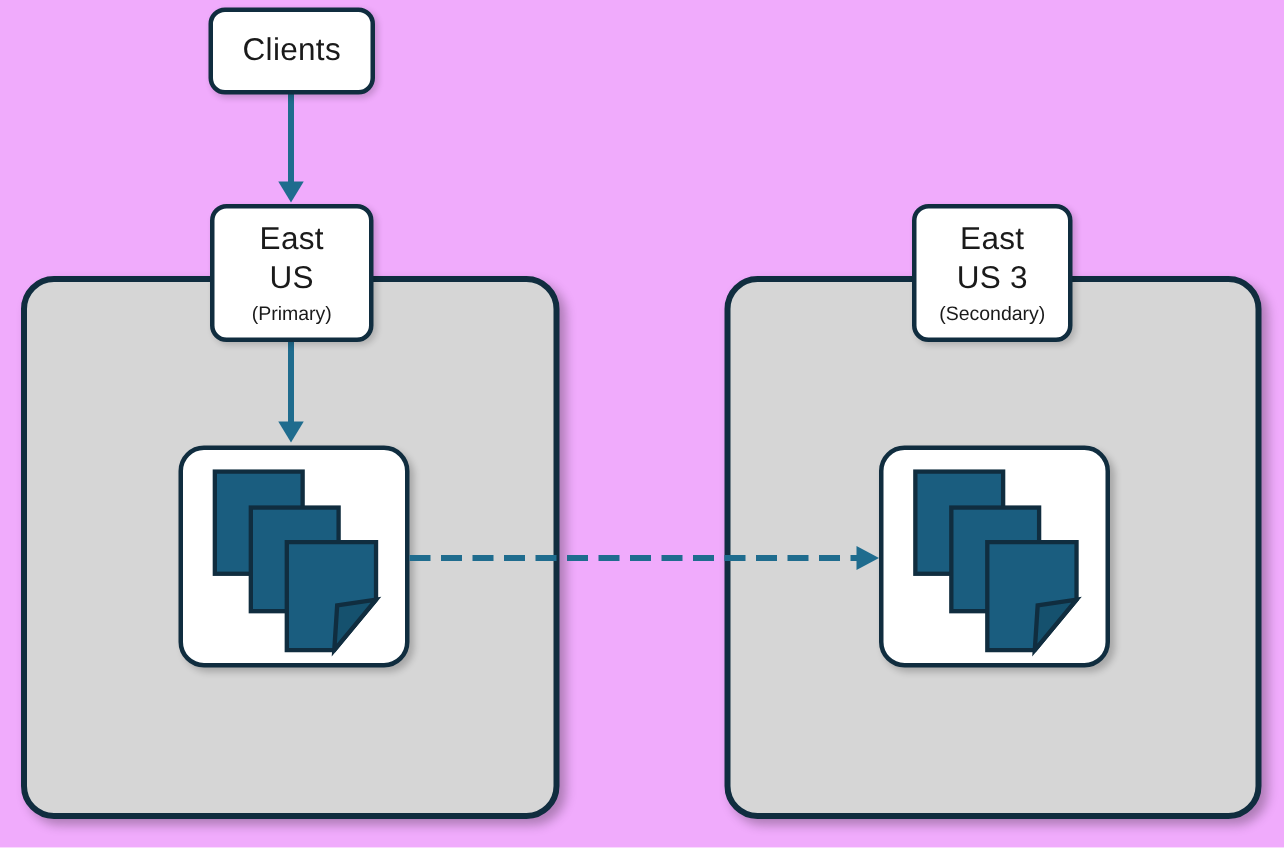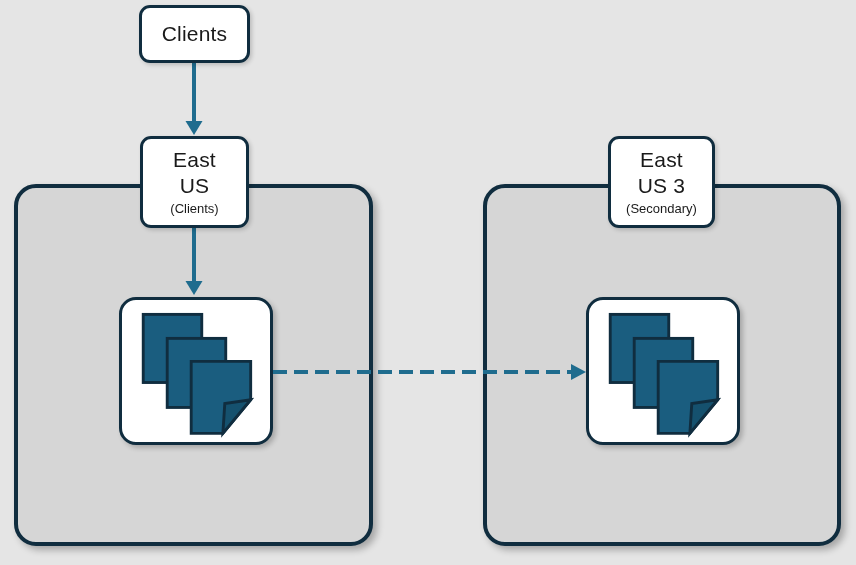--- a/index.html
+++ b/index.html
@@ -2,21 +2,21 @@
 <html><head>
 <meta charset="utf-8">
 <style>
   html,body{margin:0;padding:0;background:#ffffff;}
   body{font-family:"Liberation Sans",sans-serif;}
 
   #canvas{
     position:relative;
     width:856px;
     height:565px;
-    background:#e5e5e5;
+    background:#f0abfc;
     overflow:hidden;
   }
 
   
   .region-box{
     position:absolute;
     background:#d6d6d6;
     border:4px solid #102d3f;
     border-radius:22px;
     box-shadow:4px 4px 7px rgba(0,0,0,0.28);
@@ -111,21 +111,21 @@
     </g>
   </svg>
 
   <div id="node-clients" class="node">
     <div class="node-line">Clients</div>
   </div>
 
   <div id="node-east-us" class="node">
     <div class="node-line">East</div>
     <div class="node-line">US</div>
-    <div class="node-sub">(Clients)</div>
+    <div class="node-sub">(Primary)</div>
   </div>
 
   <div id="node-east-us-2" class="node">
     <div class="node-line">East</div>
     <div class="node-line">US 3</div>
     <div class="node-sub">(Secondary)</div>
   </div>
 
 </div>
 

